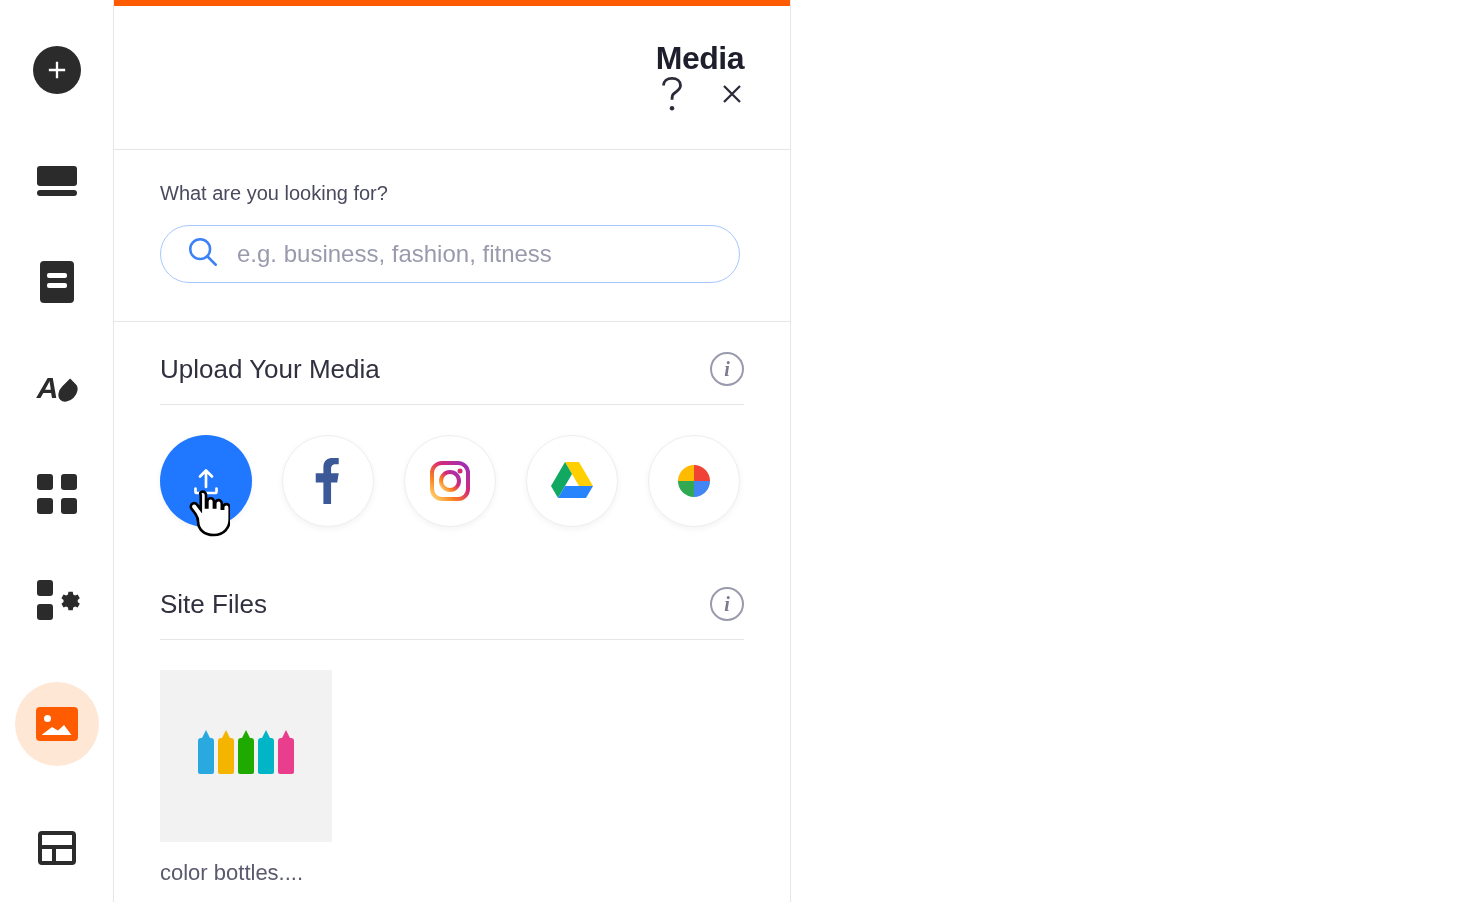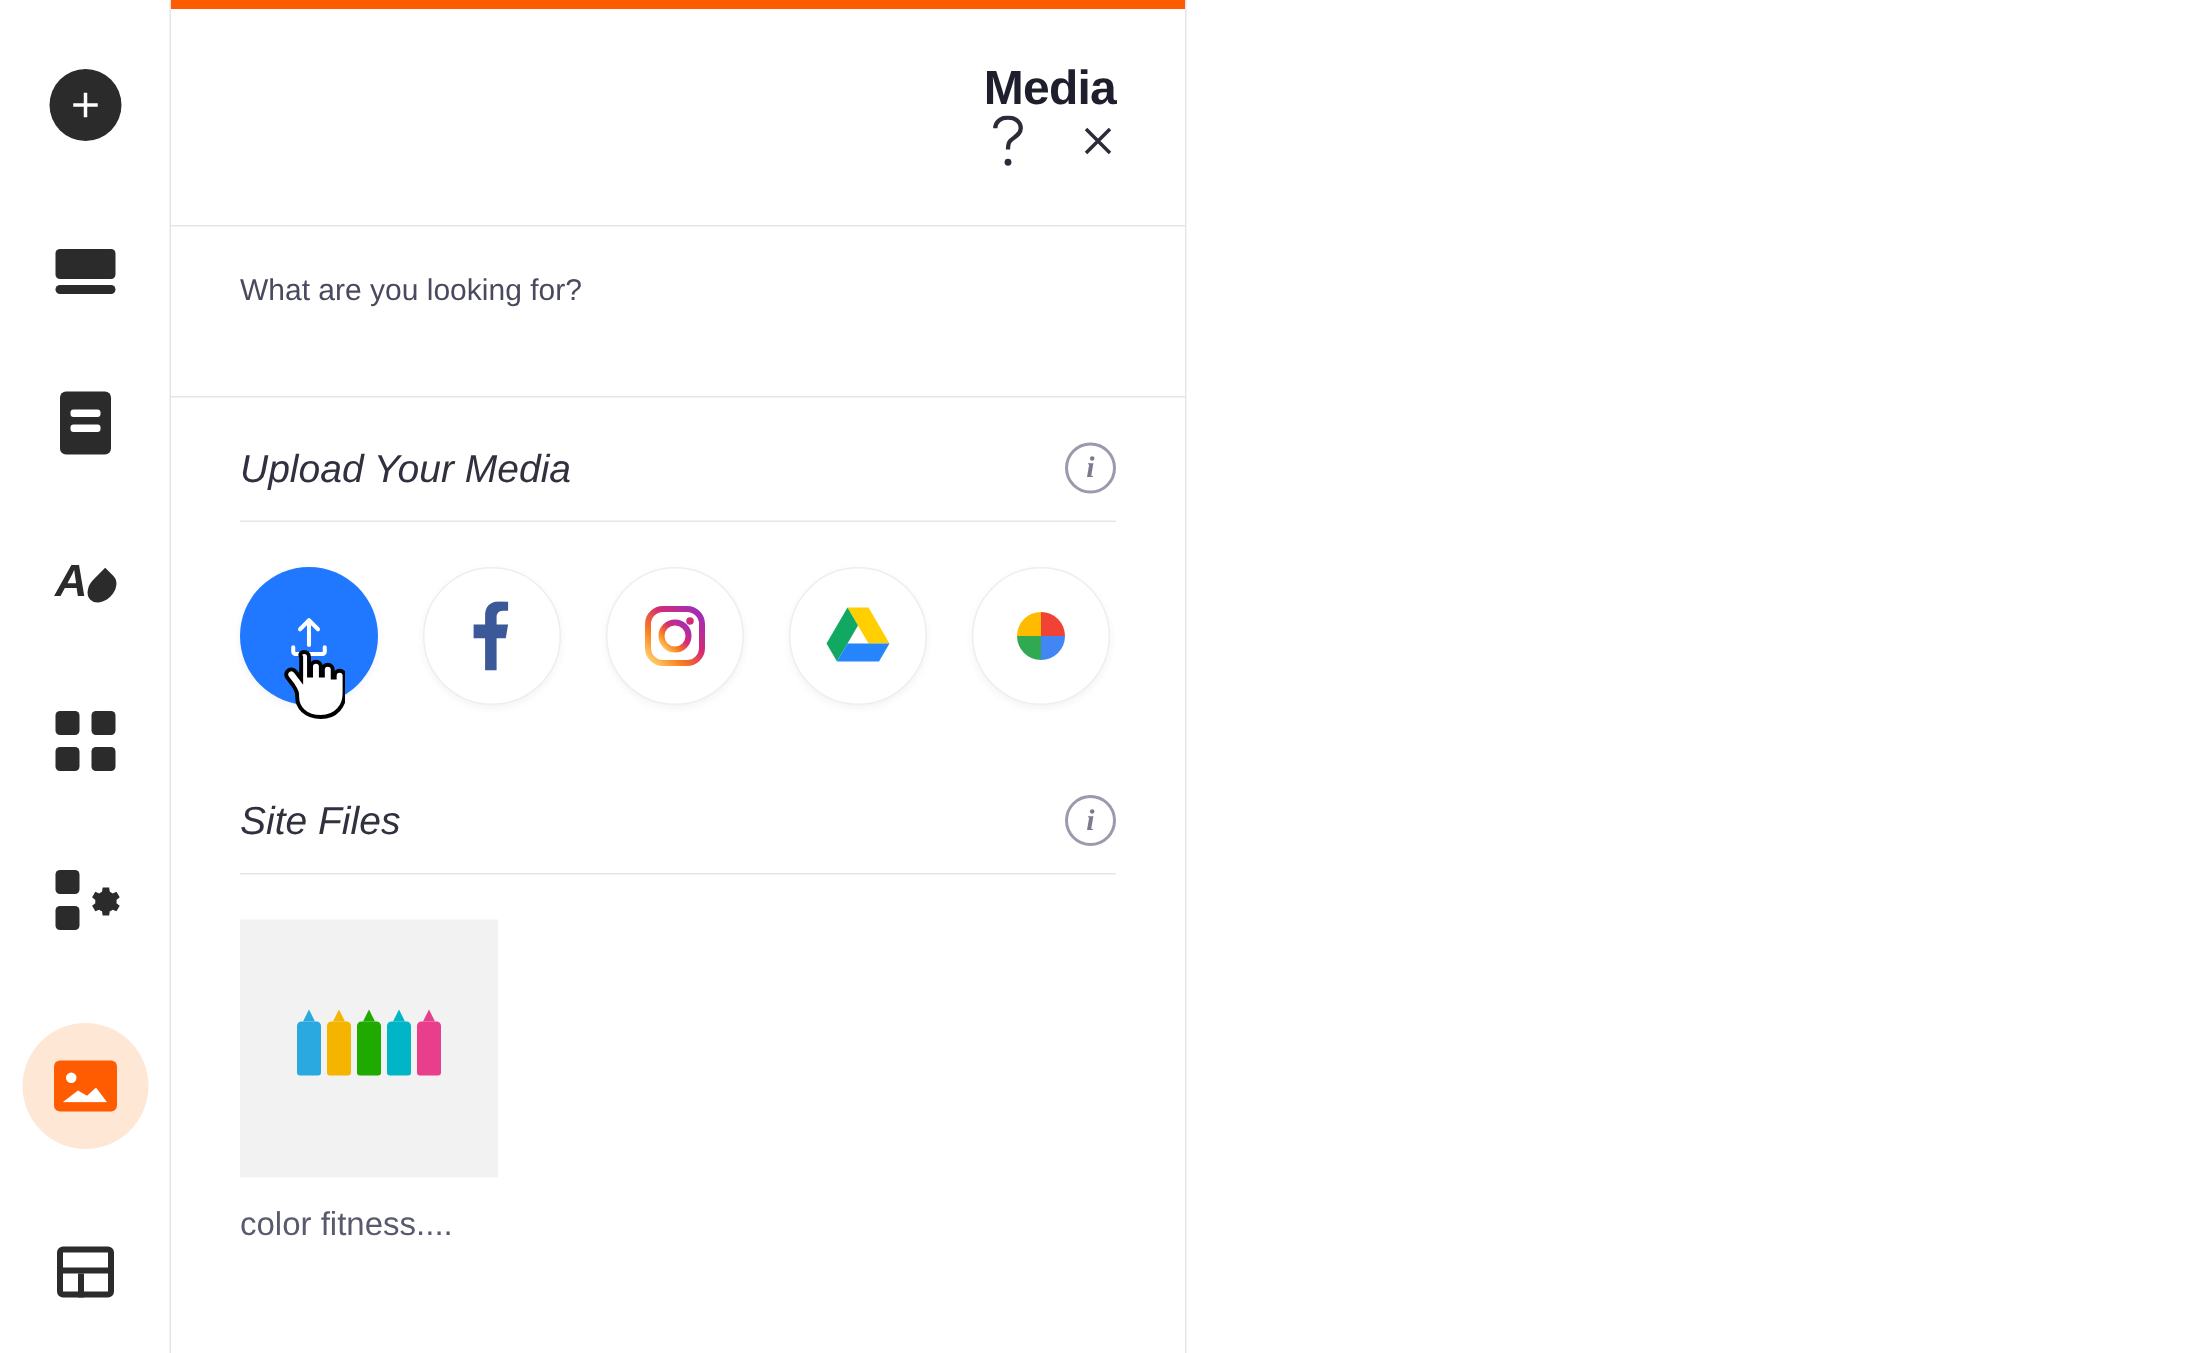--- a/index.html
+++ b/index.html
@@ -25,21 +25,21 @@
 
   .search-block { padding: 32px 46px 38px; border-bottom: 1px solid #e5e5ea; }
   .search-label { font-size: 20px; color: #4a4a5e; margin-bottom: 20px; }
   .search-wrap { position: relative; }
   .search-input { width: 580px; height: 58px; border: 1.5px solid #a8c7ff; border-radius: 36px; padding-left: 76px; font-size: 24px; color: #333; outline: none; }
   .search-input::placeholder { color: #9a9aad; font-size: 24px; }
   .search-icon { position: absolute; left: 26px; top: 50%; transform: translateY(-50%); }
 
   .section { padding: 30px 46px 10px; }
   .section-header { display: flex; align-items: center; justify-content: space-between; border-bottom: 1px solid #e5e5ea; padding-bottom: 18px; margin-bottom: 30px; }
-  .section-title { font-size: 26px; color: #30303f; font-style: italic; }
+  .section-title { font-size: 26px; color: #30303f; }
   .info-btn { width: 34px; height: 34px; border: 2px solid #9a9aad; border-radius: 50%; display: flex; align-items: center; justify-content: center; color: #7b7b8f; font-family: Georgia, serif; font-style: italic; font-weight: 700; font-size: 20px; cursor: pointer; }
 
   .upload-row { display: flex; gap: 30px; margin-bottom: 20px; position: relative;}
   .circle-btn { width: 92px; height: 92px; border-radius: 50%; border: 1px solid #eee; background: #fff; display: flex; align-items: center; justify-content: center; cursor: pointer; box-shadow: 0 2px 6px rgba(0,0,0,0.05); }
   .circle-btn.primary { background: #1f78ff; border: none; }
 
   .cursor-pointer-svg { position: absolute; left: 26px; top: 54px; pointer-events: none; }
 
   .file-grid { display: flex; gap: 20px; flex-wrap: wrap; }
   .file-card { width: 172px; }
@@ -135,20 +135,29 @@
         <div class="hdr-icon">
           <svg width="24" height="24" viewBox="0 0 24 24">
               <path stroke="#2b2b3a" stroke-width="2.3" d="M4 4l16 16M20 4L4 20"></path>
             </svg>
         </div>
       </div>
     </div>
 
     <div class="search-block">
       <div class="search-label">What are you looking for?</div>
+      <div class="search-wrap">
+        <span class="search-icon">
+          <svg width="34" height="34" viewBox="0 0 24 24">
+              <circle cx="10" cy="10" r="7" fill="none" stroke="#3b82f6" stroke-width="1.8"></circle>
+              <line x1="15" y1="15" x2="21" y2="21" stroke="#3b82f6" stroke-width="1.8" stroke-linecap="round"></line>
+            </svg>
+        </span>
+        <input class="search-input" placeholder="e.g. business, fashion, fitness" style="">
+      </div>
     </div>
 
     <div class="section">
       <div class="section-header">
         <div class="section-title">Upload Your Media</div>
         <div class="info-btn">
             <span>i</span>
           </div>
       </div>
       <div class="upload-row">
@@ -210,18 +219,18 @@
         <div class="file-card">
           <div class="thumb">
             <div class="bottles-row">
               <div class="bottle" style="background:#2aa9e0;color:#2aa9e0"></div>
               <div class="bottle" style="background:#f4b400;color:#f4b400"></div>
               <div class="bottle" style="background:#1faa00;color:#1faa00"></div>
               <div class="bottle" style="background:#00b5c6;color:#00b5c6"></div>
               <div class="bottle" style="background:#e83e8c;color:#e83e8c"></div>
             </div>
           </div>
-          <div class="file-name">color fitness....</div>
+          <div class="file-name">color bottles....</div>
         </div>
       </div>
     </div>
   </div>
 </div>
 
 </body></html>

